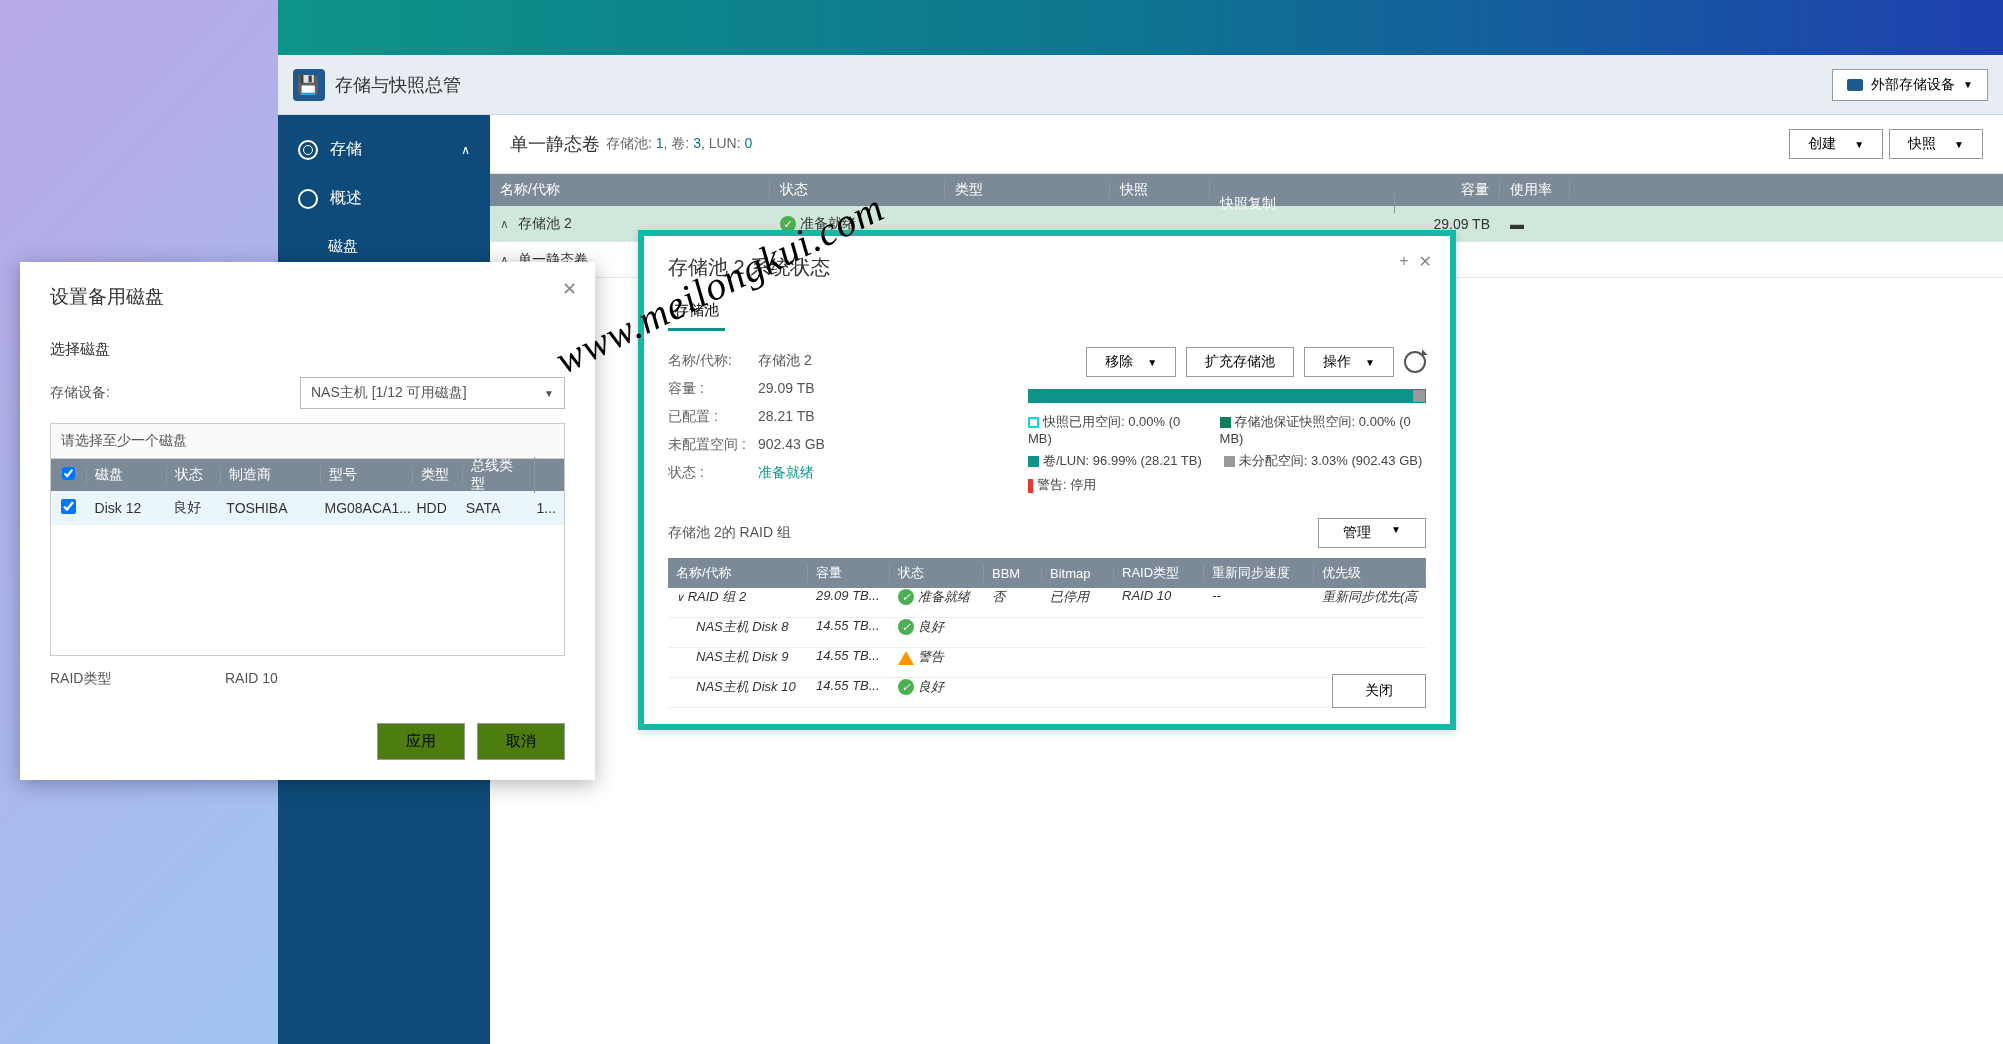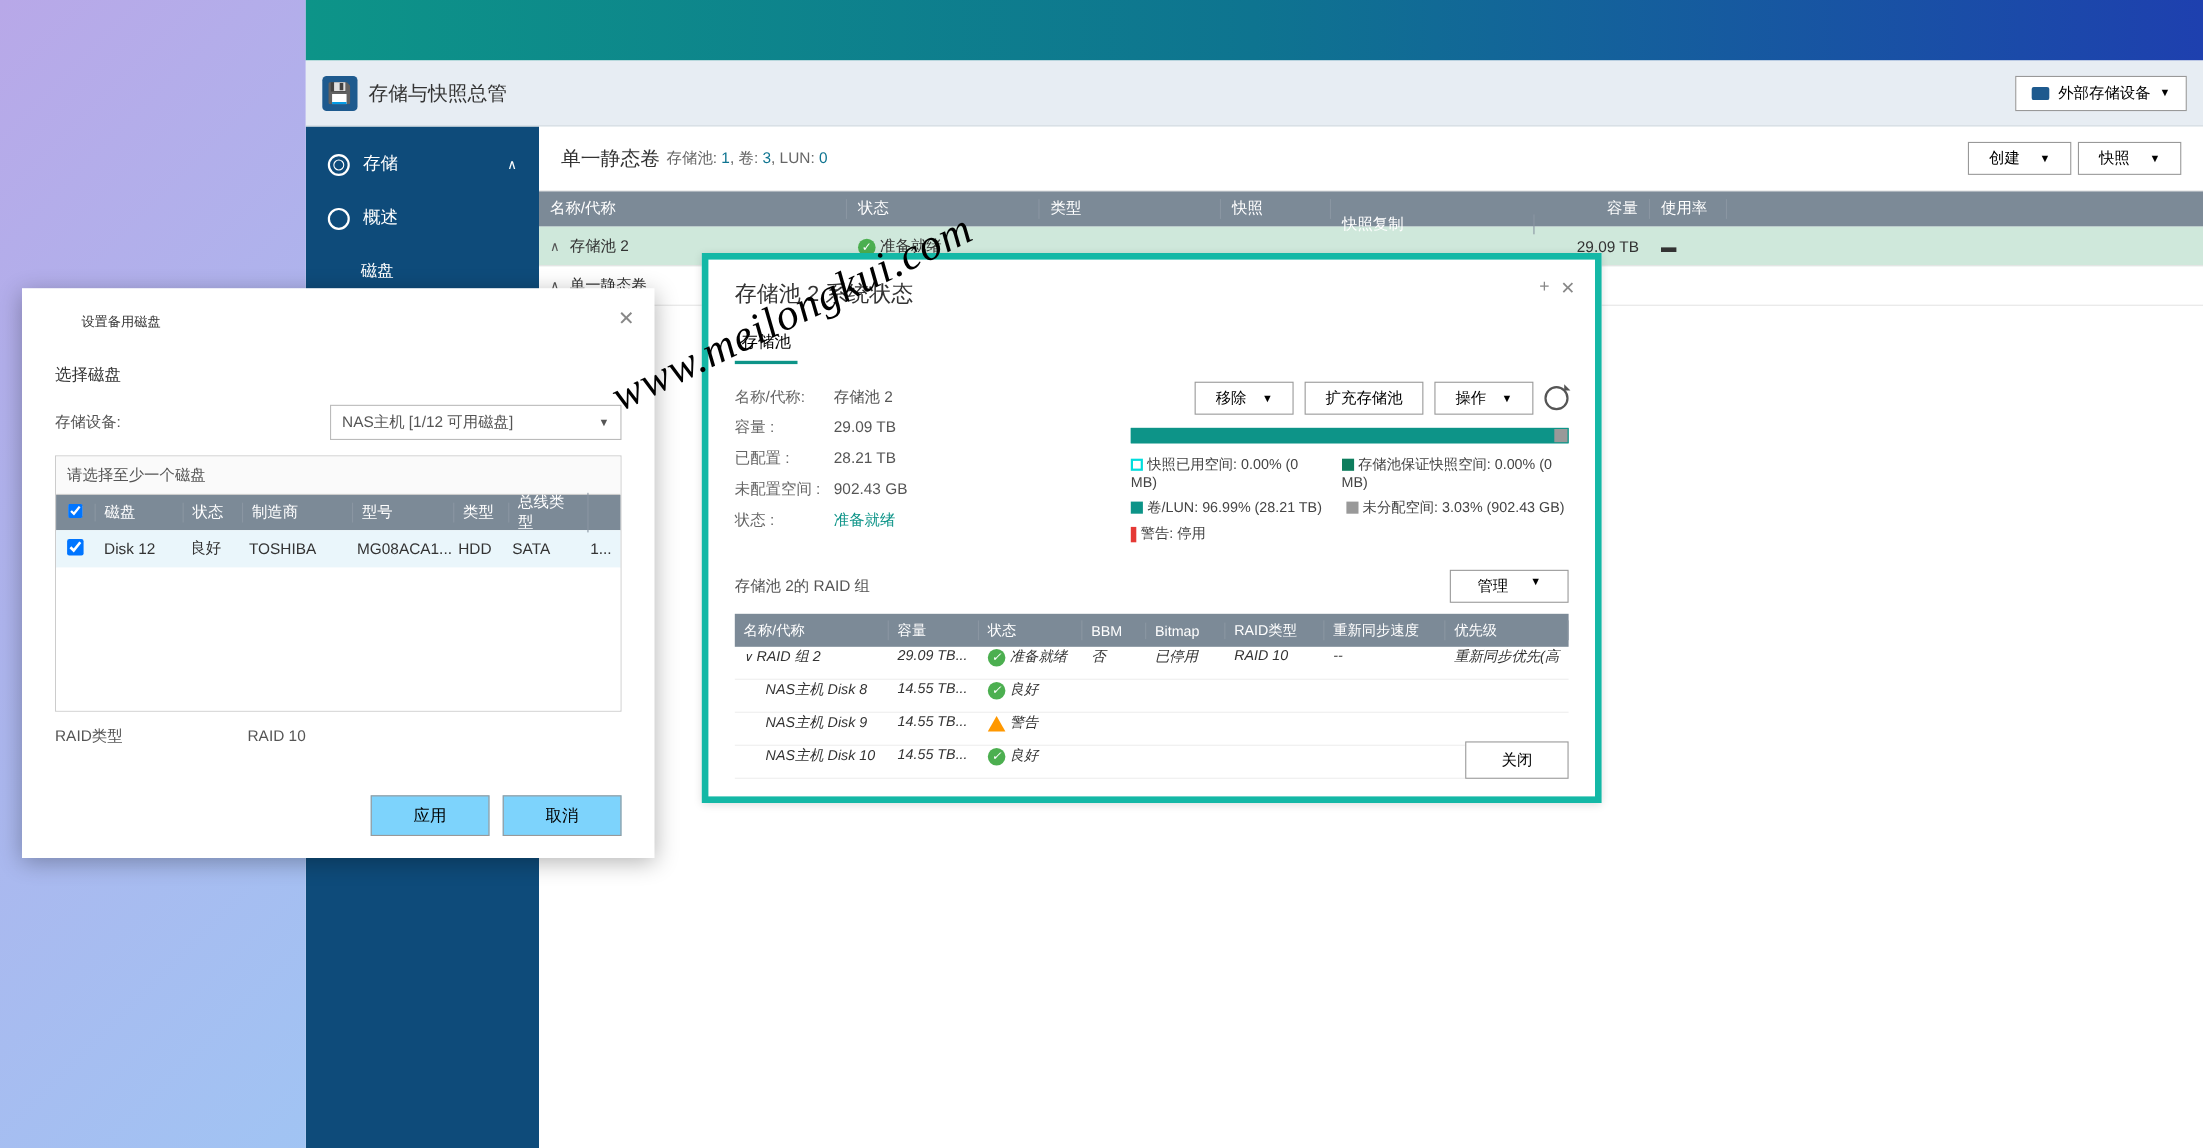--- a/index.html
+++ b/index.html
@@ -96,21 +96,21 @@
 .rcol-pri { flex:1; }
 .raid-tbl-row { display:flex; height:30px; align-items:flex-start; font-size:13px; color:#333; border-bottom:1px solid #eee;font-style:italic; }
 .raid-tbl-row.sub .rcol-name { padding-left:28px; }
 
 .pool-footer { position:absolute; bottom:16px; right:24px; }
 .close-btn { border:1px solid #999; background:#fff; padding:7px 32px; font-size:14px; cursor:pointer; }
 
 
 .modal { position:absolute; left:20px; top:262px; width:575px; height:518px; background:#fff; box-shadow:0 4px 20px rgba(0,0,0,0.3); padding: 22px 30px; }
 .modal-close { position:absolute; top:16px; right:18px; color:#888; font-size:18px; cursor:pointer; }
-.modal-title { font-size:12px; color:#333; margin-bottom:30px;margin-left:24px; }
+.modal-title { font-size:19px; color:#333; margin-bottom:30px; }
 .modal-section { font-size:15px; color:#333; margin-bottom:18px; }
 .modal-row { display:flex; align-items:center; font-size:14px; color:#555; margin-bottom:14px; }
 .modal-row .lab { width:250px; }
 .dropdown { flex:1; border:1px solid #bbb; padding:6px 10px; display:flex; justify-content:space-between; align-items:center; background:#fff; cursor:pointer; }
 
 .disk-tbl { border:1px solid #ccc; margin-top:6px; font-size:14px; }
 .disk-tbl-hint { padding:8px 10px; color:#555; border-bottom:1px solid #ccc; background:#fafafa; }
 .disk-tbl-head { display:flex; background:#7c8a97; color:#fff; height:32px; align-items:center; }
 .disk-tbl-head > div, .disk-tbl-row > div { padding:0 8px; border-right:1px solid #8a96a2; }
 .disk-tbl-row > div { border-right:none; }
@@ -123,21 +123,21 @@
 .dcol-bus { width:72px; }
 .dcol-rest { flex:1; }
 .disk-tbl-row { display:flex; height:34px; align-items:center; background:#eaf6fb; color:#333; }
 .disk-tbl-row input[type=checkbox] { width:15px; height:15px; }
 .disk-tbl-body { height:130px; background:#fff; }
 
 .raid-type-row { display:flex; font-size:14px; color:#555; margin-top:14px; }
 .raid-type-row .lab { width:175px; }
 
 .modal-footer { position:absolute; bottom:20px; right:30px; display:flex; gap:12px; }
-.modal-btn { border:1px solid #999; background:#7dd3fc; padding:8px 38px; font-size:15px; cursor:pointer; }
+.modal-btn { border:1px solid #999; background:#4d7c0f; padding:8px 28px; font-size:15px; cursor:pointer; }
 
 
 .watermark { position:absolute; left:540px; top:260px; font-size:40px; color:#000; font-family: Georgia, serif; font-style:italic; transform:rotate(-26deg); pointer-events:none; z-index:100; letter-spacing:1px; }
 </style>
 </head>
 <body>
 
 <div class="app-window">
   <div class="app-titlebar"></div>
   <div class="app-header">

